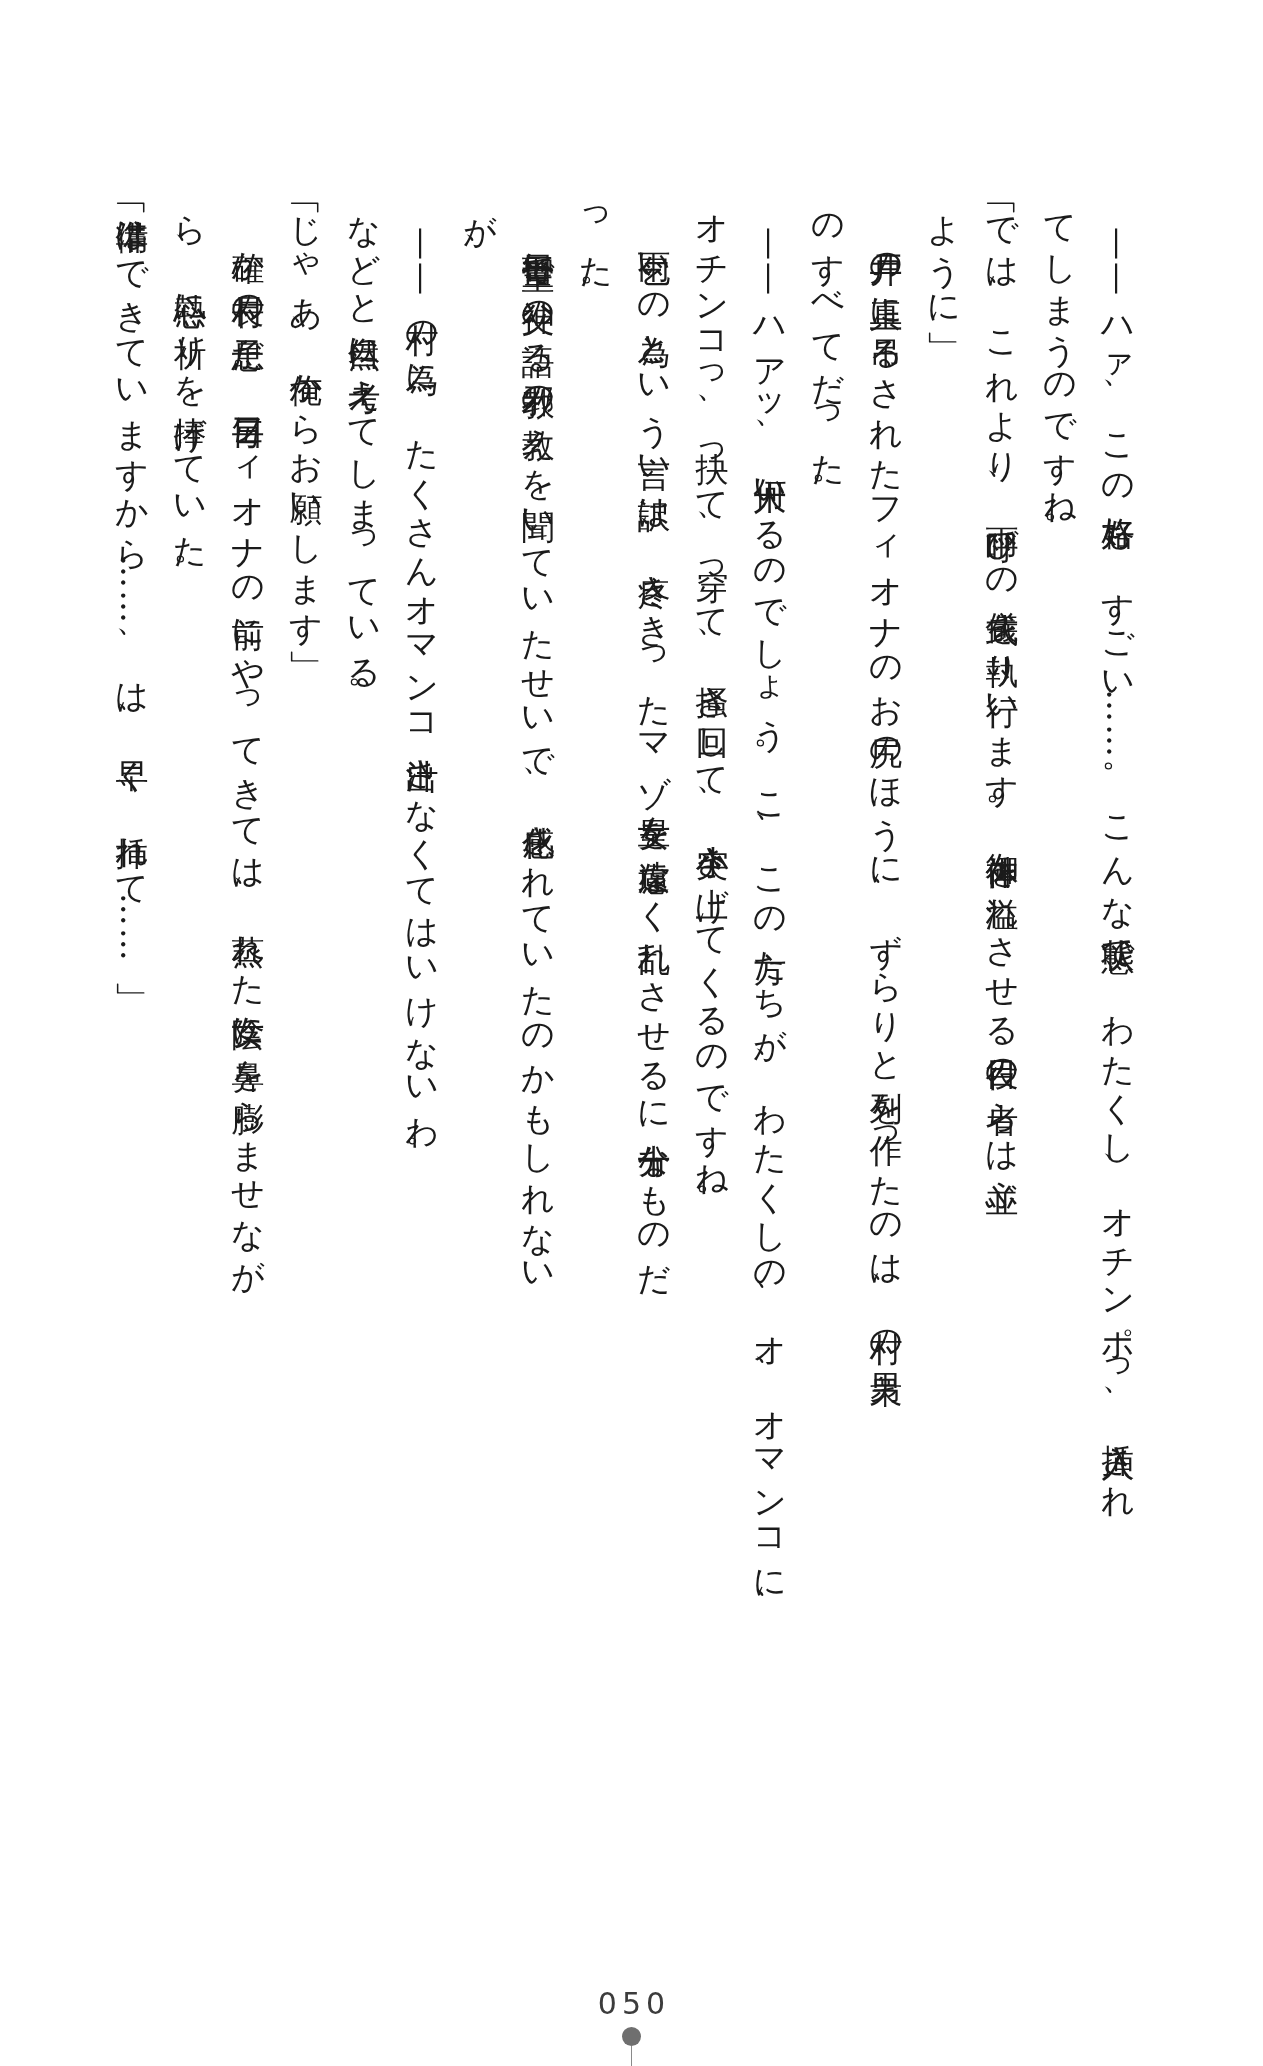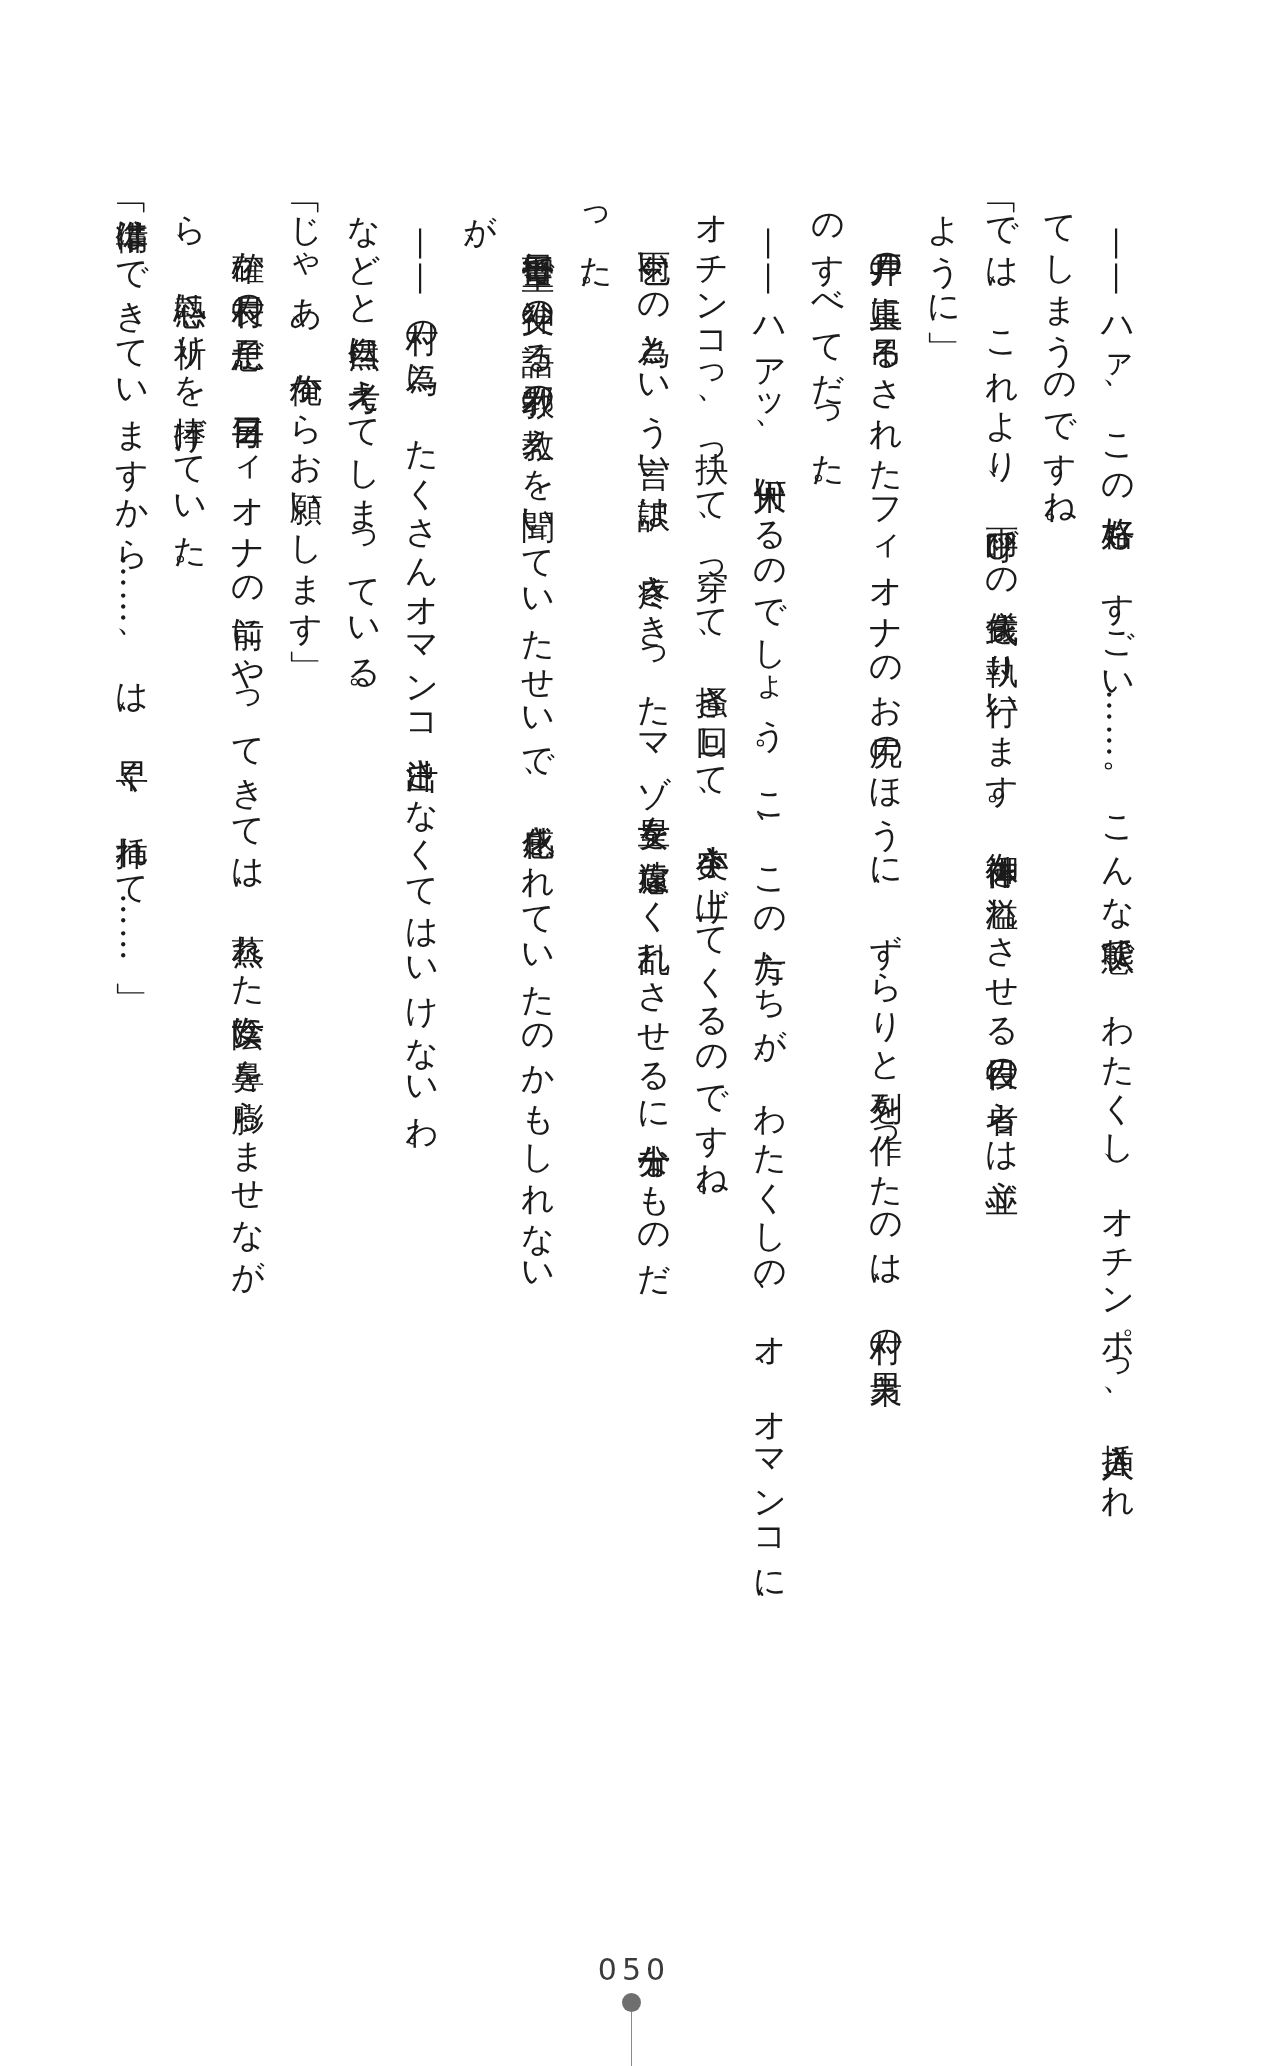--- a/index.html
+++ b/index.html
@@ -41,20 +41,21 @@
     top: 1952px;
     text-align: center;
   }
   .page-number {
     font-family: "DejaVu Sans", "Liberation Sans", sans-serif;
     font-size: 30px;
     font-weight: 400;
     letter-spacing: 5px;
     color: #3c3c3c;
     text-indent: 5px; 
+    margin-top: 34px;
   }
   .marker-dot {
     width: 19px;
     height: 19px;
     border-radius: 50%;
     background: #6f6f6f;
     margin: 6px auto 0 auto;
   }
   .marker-line {
     width: 1px;

